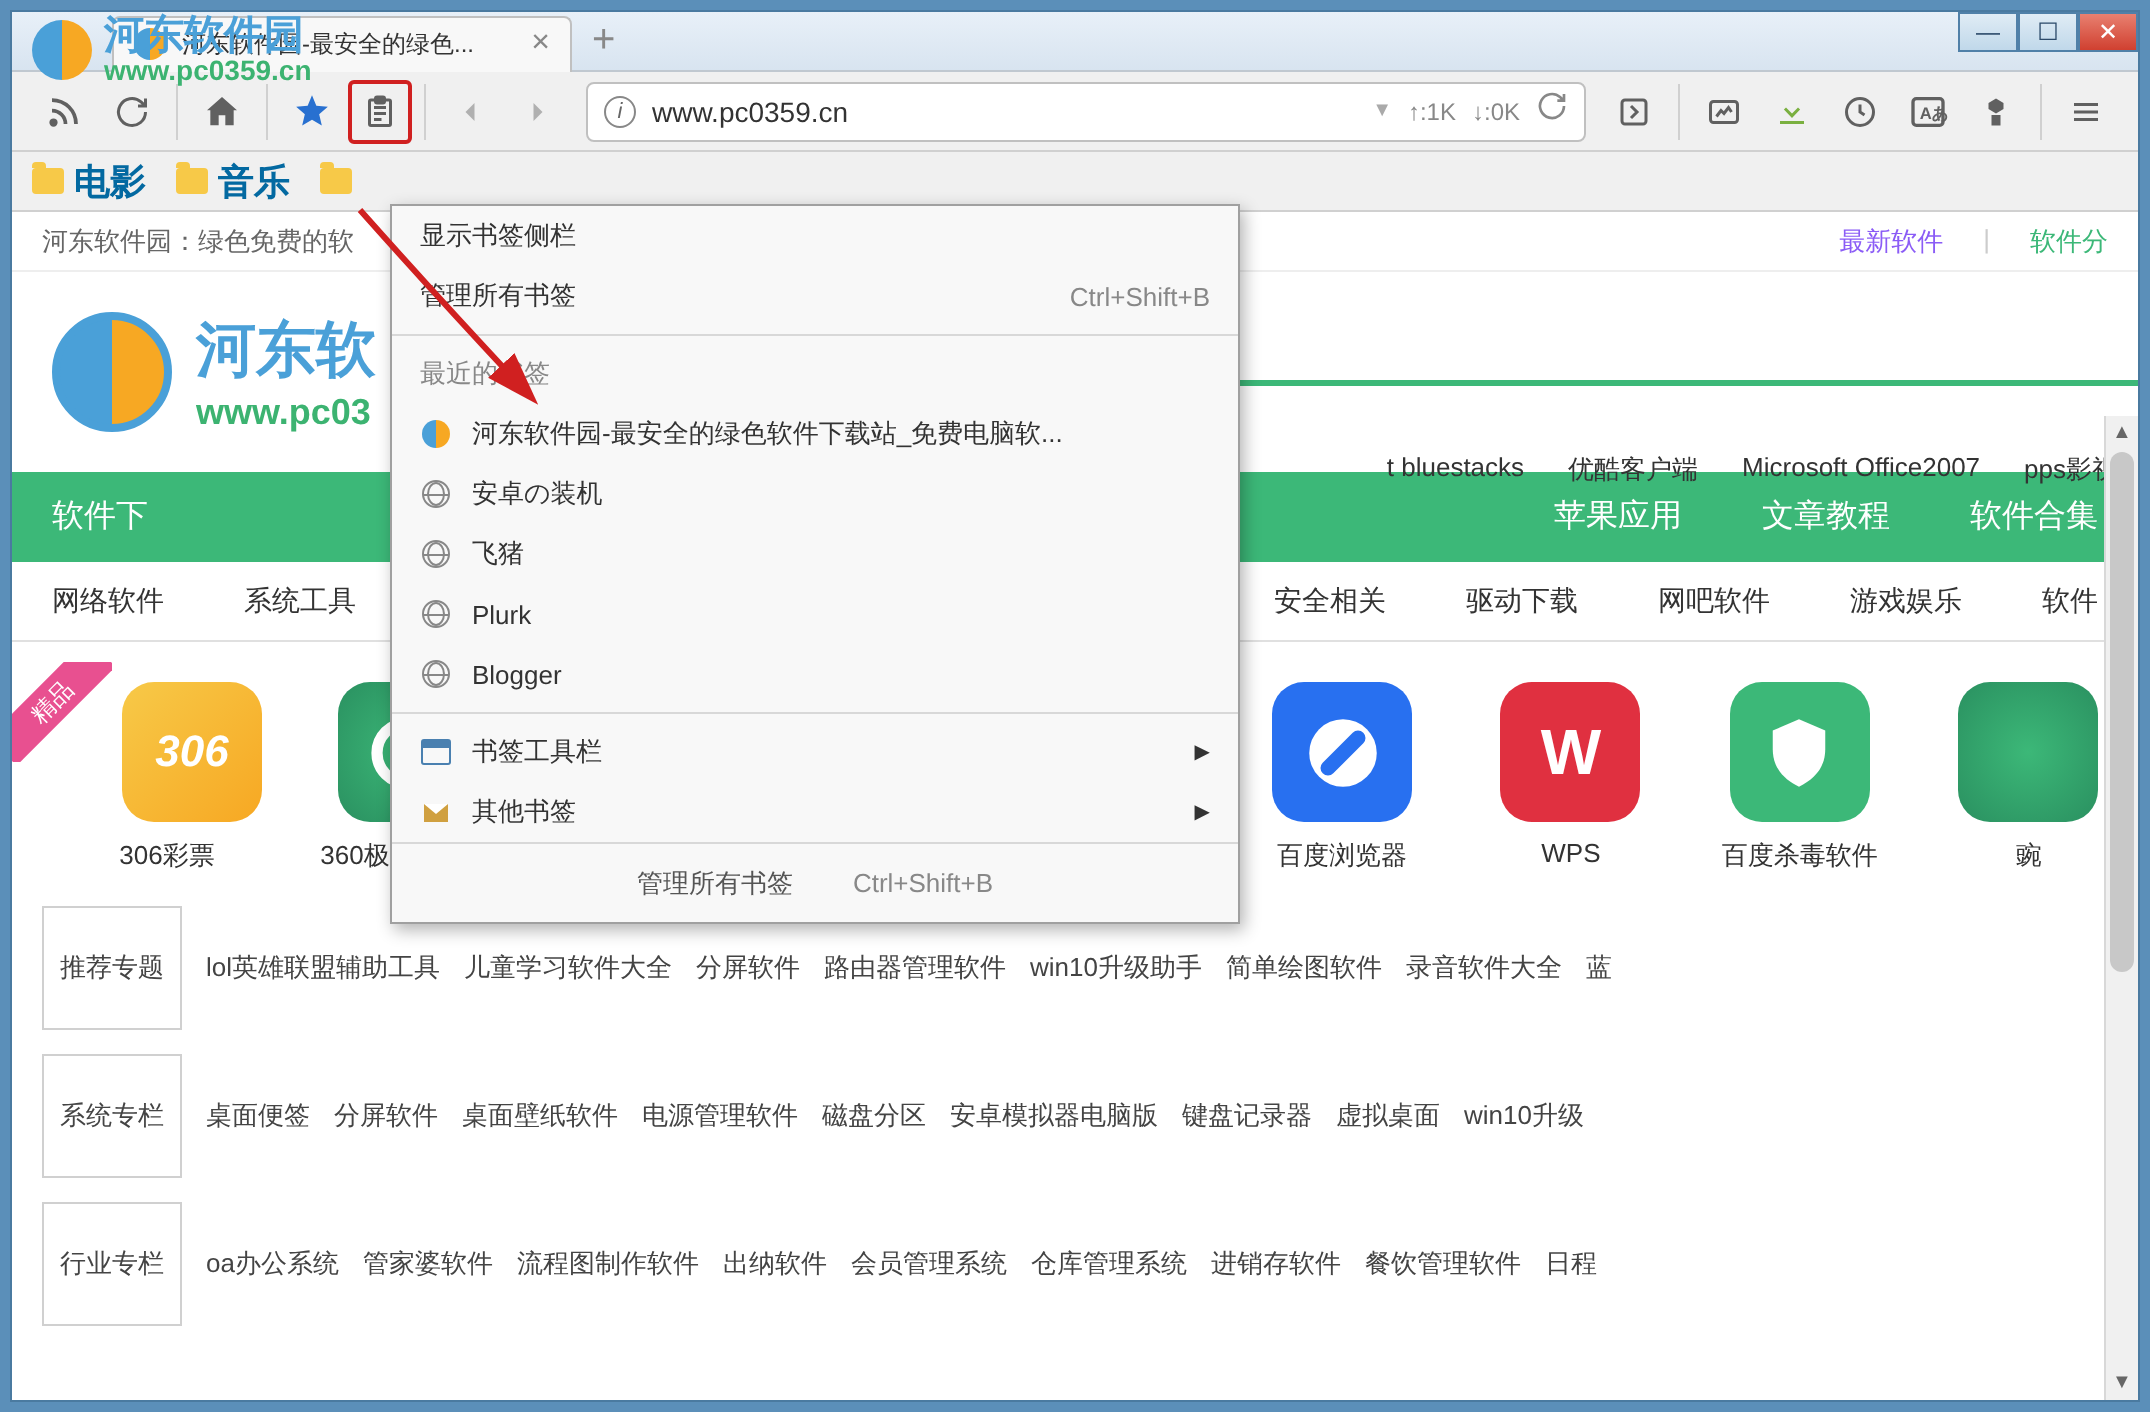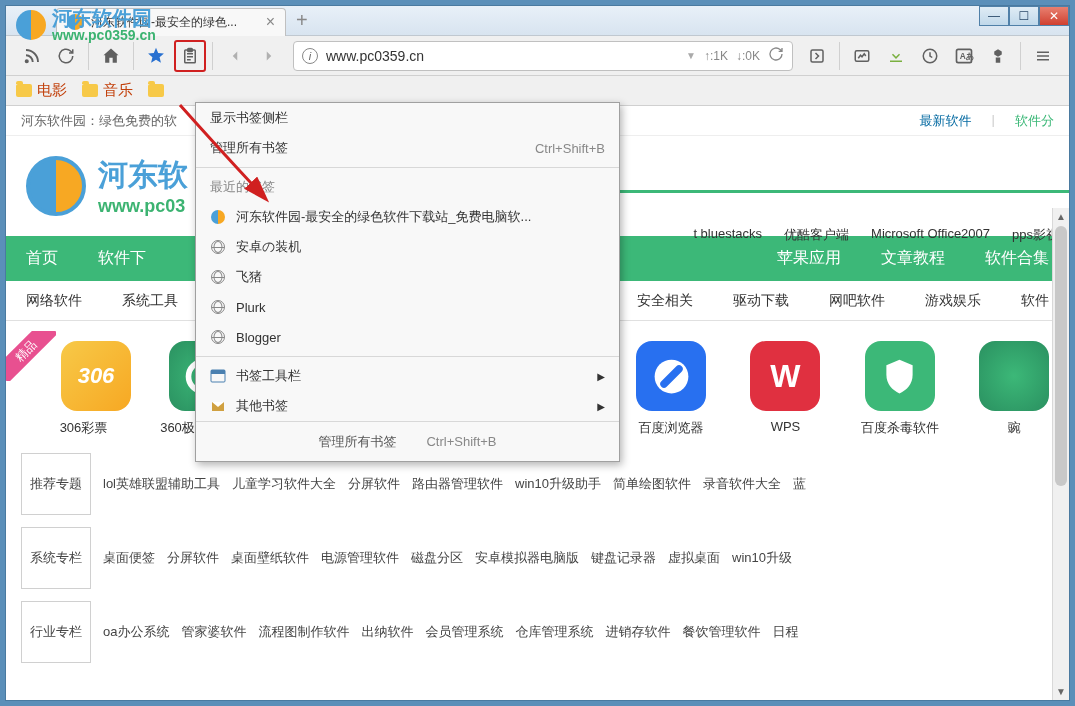--- a/index.html
+++ b/index.html
@@ -29,21 +29,21 @@
 .tb-btn.clipboard { border: 2px solid #d02020; }
 .tb-sep { width: 1px; height: 28px; background: #d0d0d0; margin: 0 4px; }
 .urlbar { flex: 1; height: 30px; background: white; border: 1px solid #c0c0c0; border-radius: 4px; display: flex; align-items: center; padding: 0 8px; gap: 8px; margin: 0 6px; }
 .urlbar-info { width: 16px; height: 16px; border: 1px solid #888; border-radius: 50%; display: flex; align-items: center; justify-content: center; font-size: 11px; font-style: italic; color: #666; }
 .url-text { flex: 1; font-size: 14px; color: #333; }
 .speed { font-size: 12px; color: #888; }
 .reload { color: #888; }
 
 
 .bookmarks-bar { height: 30px; background: #f0f0f0; display: flex; align-items: center; padding: 0 10px; gap: 15px; border-bottom: 1px solid #d0d0d0; }
-.bm-item { display: flex; align-items: center; gap: 5px; font-size: 15px; color: #c2410c; cursor: pointer; }
+.bm-item { display: flex; align-items: center; gap: 5px; font-size: 18px; color: #0369a1; cursor: pointer; font-weight: bold; }
 .folder-icon { width: 16px; height: 13px; background: #f7c948; border-radius: 2px; position: relative; }
 .folder-icon::before { content: ''; position: absolute; top: -3px; left: 0; width: 7px; height: 3px; background: #f7c948; border-radius: 2px 2px 0 0; }
 
 
 .content { flex: 1; background: white; position: relative; overflow: hidden; }
 .site-header { height: 30px; display: flex; align-items: center; padding: 0 15px; font-size: 13px; color: #666; border-bottom: 1px solid #eee; justify-content: space-between; }
 .header-right { display: flex; gap: 20px; }
 .header-right a.green { color: #3cb878; }
 .header-right span { color: #ccc; }
 
@@ -240,21 +240,21 @@
     <div class="bm-item">
       <div class="folder-icon"></div>
     </div>
   </div>
 
   <div class="content">
 
     <div class="site-header">
       <span>河东软件园：绿色免费的软</span>
       <div class="header-right">
-        <a style="color:#0369a1">最新软件</a>
+        <a style="color:#8b5cf6">最新软件</a>
         <span>|</span>
         <a class="green">软件分</a>
       </div>
     </div>
 
     <div class="logo-row">
       <div class="site-logo">
         <div class="site-logo-icon"></div>
         <div class="site-logo-text">
           <div class="site-logo-cn">河东软</div>
@@ -264,21 +264,20 @@
     </div>
     <div class="green-line"></div>
     <div class="keywords-row">
       <span>t bluestacks</span>
       <span>优酷客户端</span>
       <span>Microsoft Office2007</span>
       <span>pps影视</span>
     </div>
 
     <div class="nav">
-      <div class="nav-item">首页</div>
       <div class="nav-item">软件下</div>
       <div style="flex:1"></div>
       <div class="nav-item">苹果应用</div>
       <div class="nav-item">文章教程</div>
       <div class="nav-item">软件合集</div>
     </div>
 
     <div class="subnav">
       <div class="subnav-item">网络软件</div>
       <div class="subnav-item">系统工具</div>

